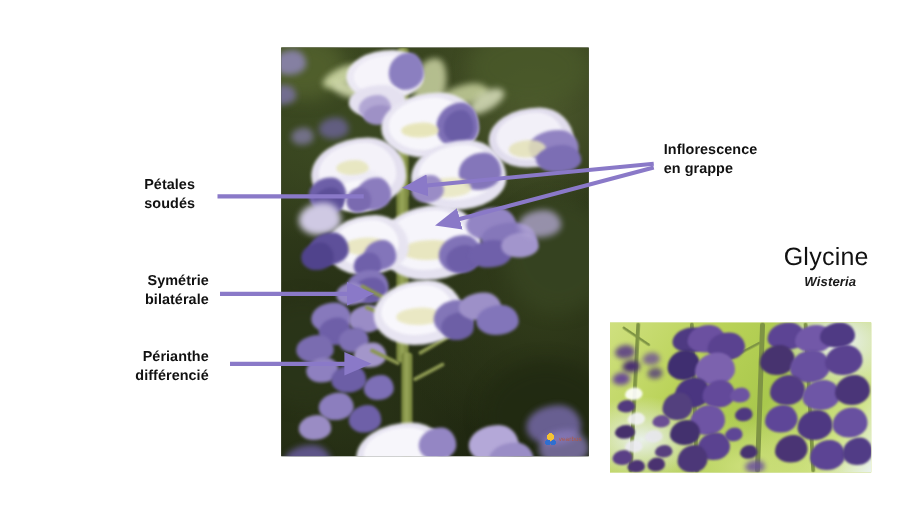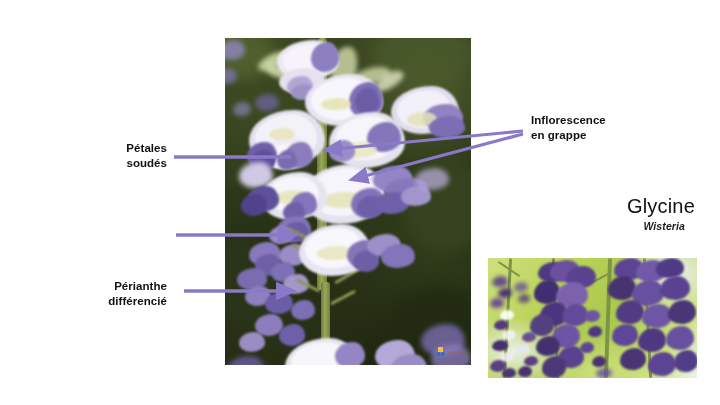--- a/index.html
+++ b/index.html
@@ -134,21 +134,21 @@
     color: #111111;
     font-size: 11.5px;
     line-height: 15px;
     font-weight: 700;
     letter-spacing: 0.05px;
     white-space: pre-line;
   }
   .label.right { text-align: right; }
   .label.left  { text-align: left; }
 
-  #label-petales   { left: 67px;  top: 141px; width: 100px; }
+  #label-petales   { left: 56px;  top: 141px; width: 100px; }
   #label-symetrie  { left: 57px;  top: 218px; width: 110px; }
   #label-perianthe { left: 57px;  top: 279px; width: 110px; }
   #label-inflo     { left: 531px; top: 113px; width: 150px; }
 
   
   #title-block {
     position: absolute;
     left: 528px; top: 195px;
     width: 167px;
     text-align: right;
@@ -384,20 +384,22 @@
 
     <line x1="184" y1="291" x2="283" y2="291" stroke="#8a79c8" stroke-width="3.4" marker-end="url(#ah)"></line>
 
     <line x1="523" y1="131" x2="335" y2="149" stroke="#8a79c8" stroke-width="3.2" marker-end="url(#ah)"></line>
     <line x1="523" y1="134" x2="361" y2="177" stroke="#8a79c8" stroke-width="3.2" marker-end="url(#ah)"></line>
   </svg>
 
   <div class="label right" id="label-petales">Pétales
 soudés</div>
 
+  <div class="label right" id="label-symetrie">Symétrie
+bilatérale</div>
 
   <div class="label left" id="label-inflo">Inflorescence
 en grappe</div>
 
   <div class="label right" id="label-perianthe">Périanthe
 différencié</div>
 
   <div id="title-block">
     <div id="title-main">Glycine</div>
     <div id="title-sub">Wisteria</div>

